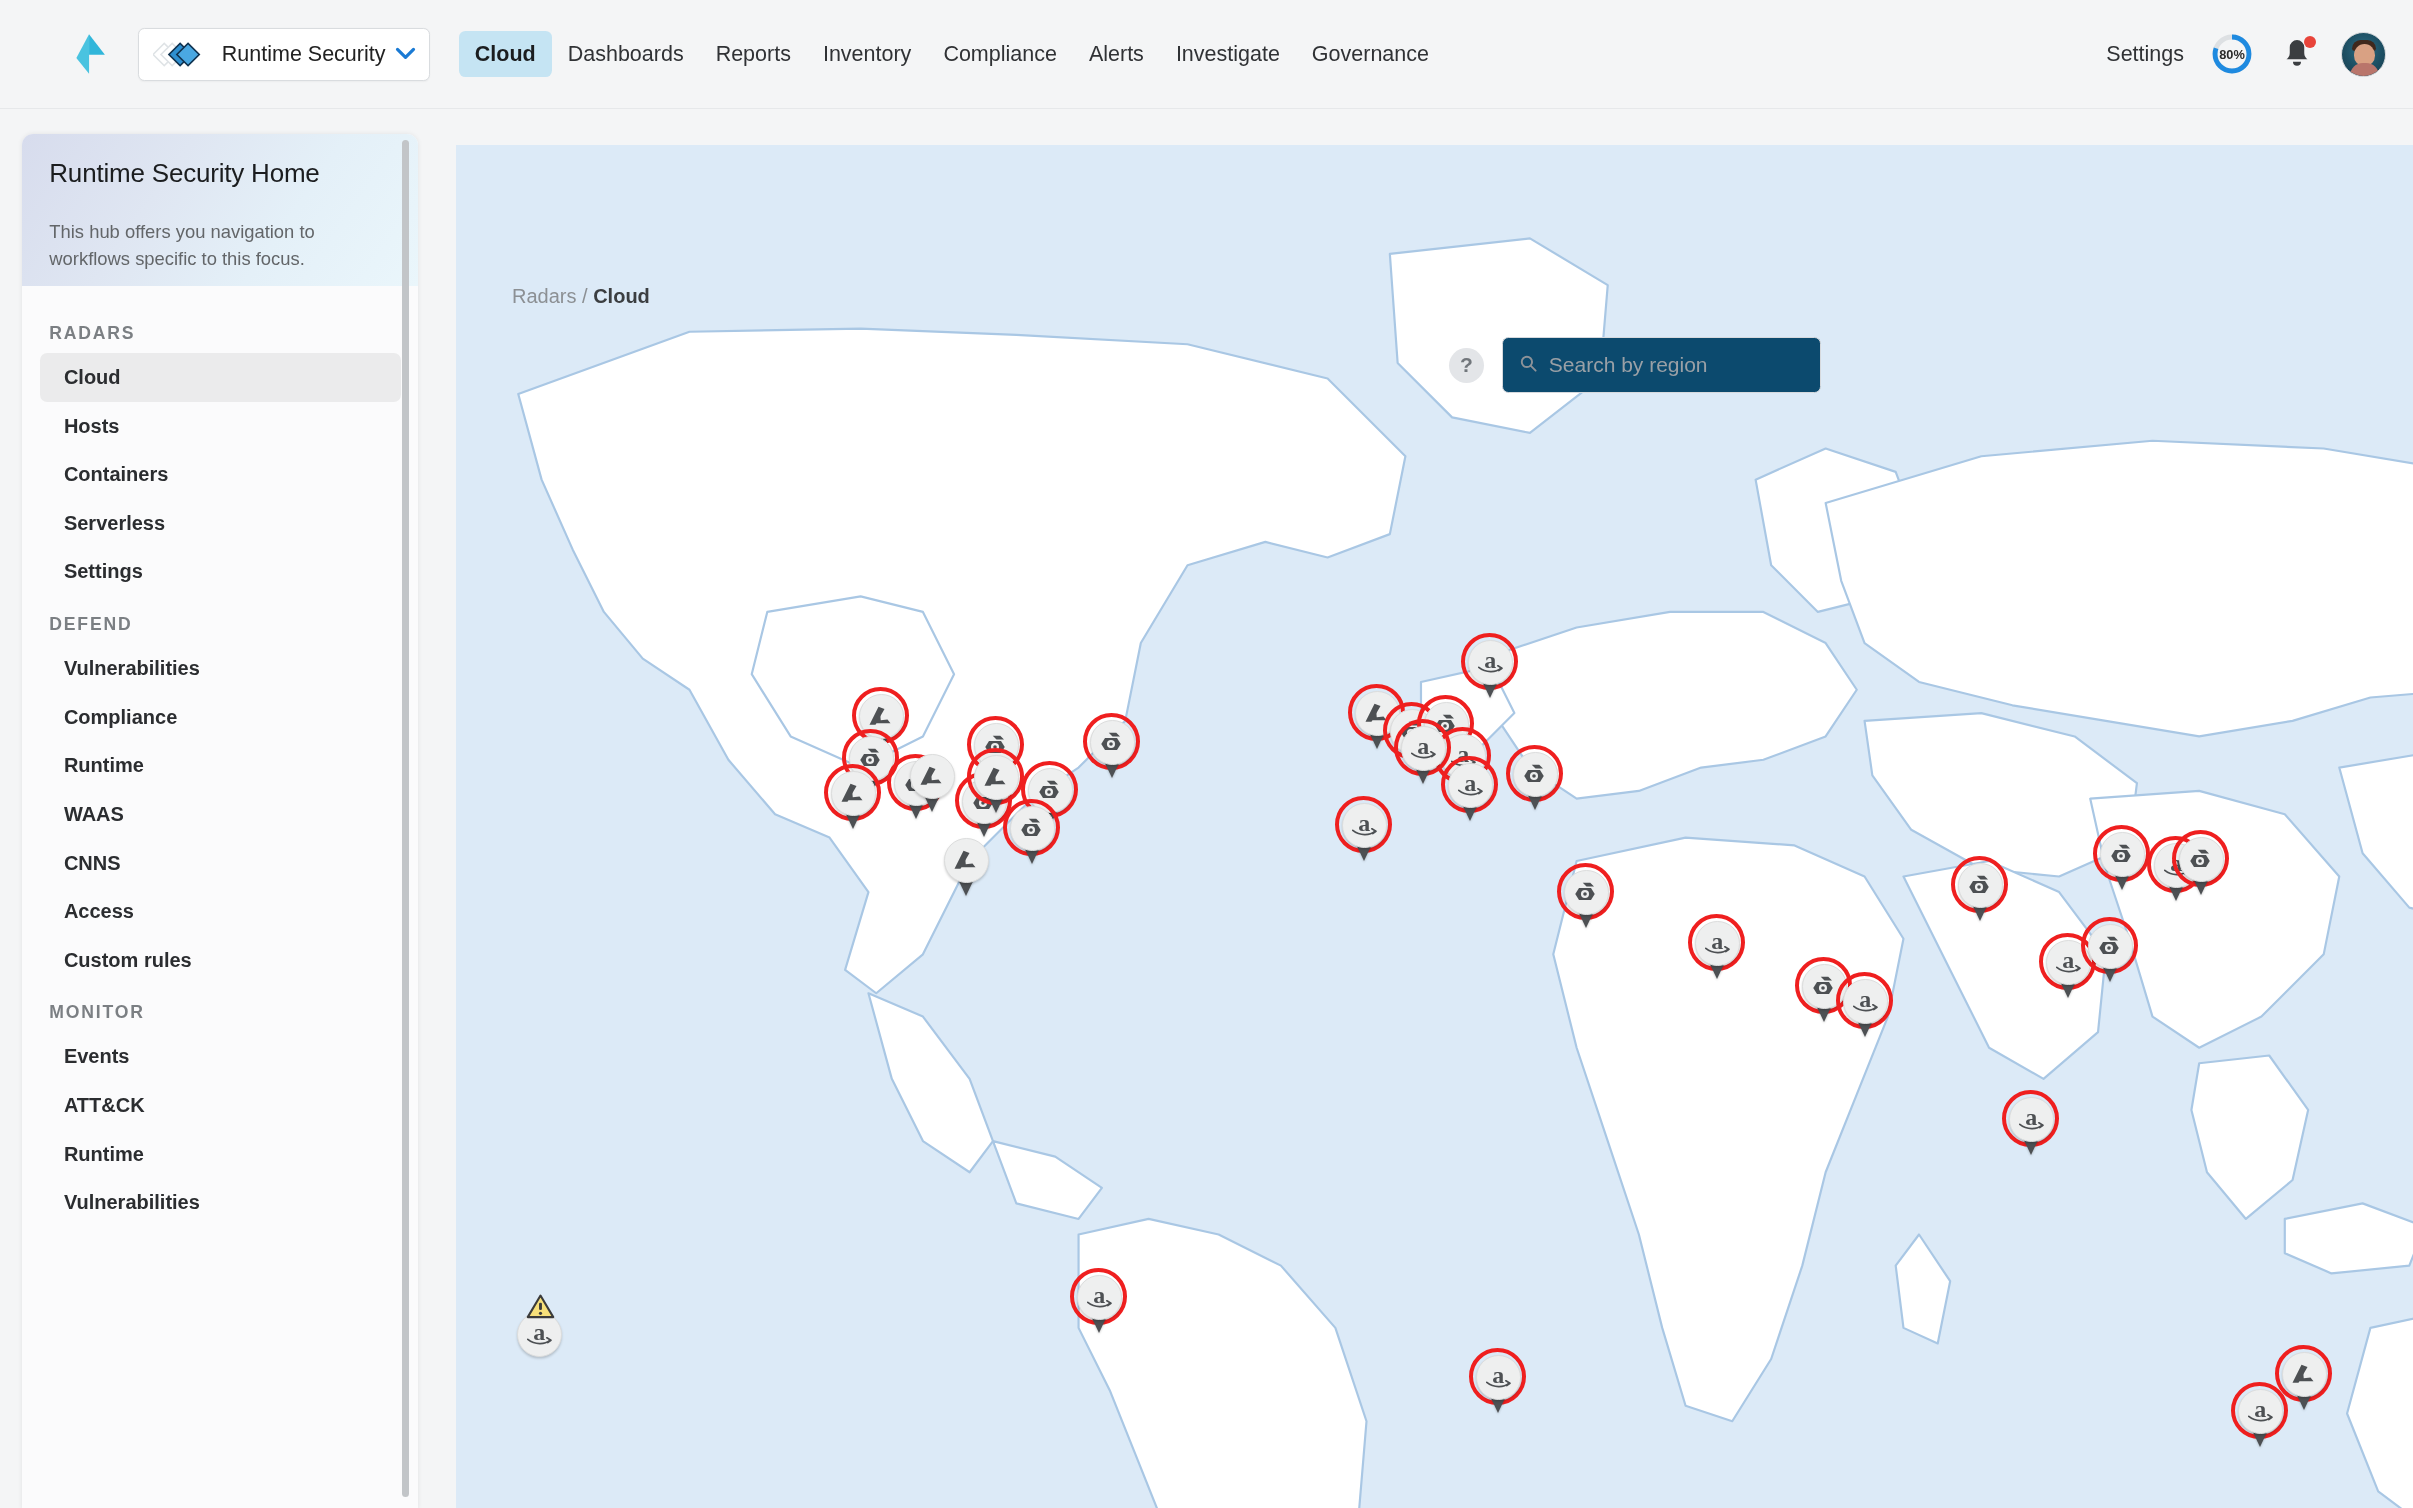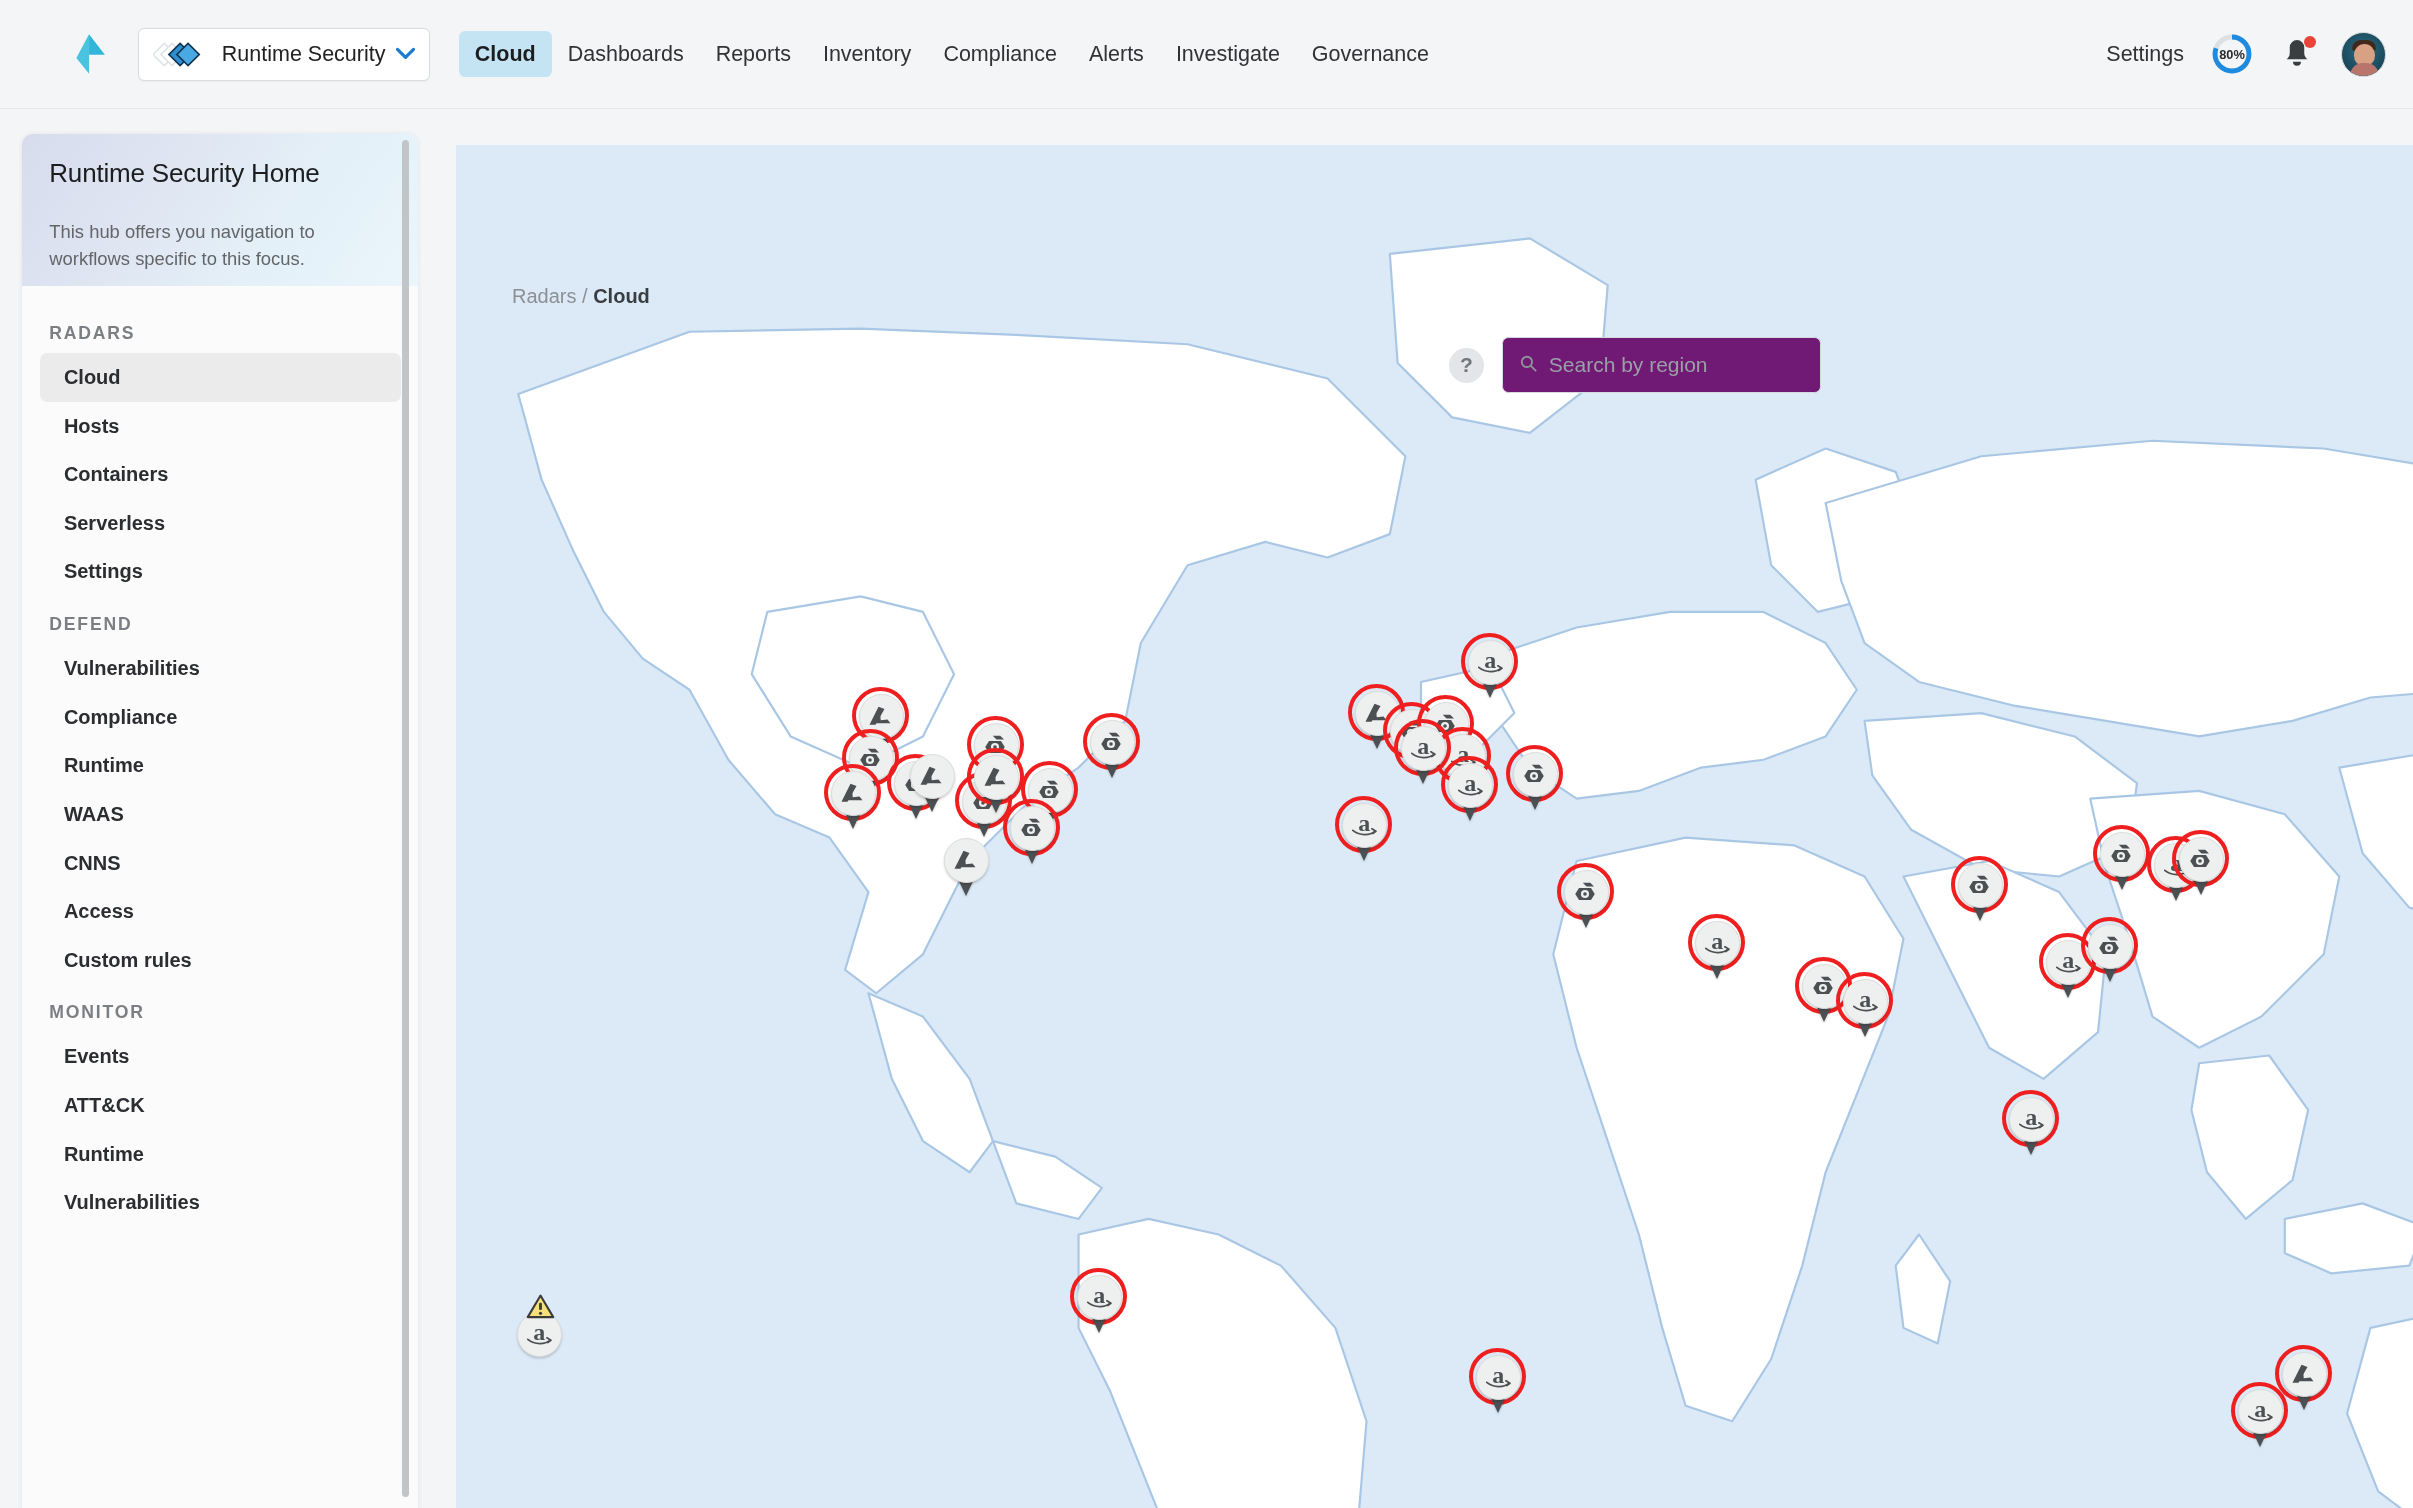--- a/index.html
+++ b/index.html
@@ -133,21 +133,21 @@
     display: flex; align-items: center; padding: 0 17.6px; gap: 12.8px;
   }
   #filter-view .ph { font-size: 21px; color: #9aa0a6; flex: 1 1 auto; }
   #filter-clear { font-size: 22.3px; color: #9aa0a6; cursor: pointer; }
   #filter-help {
     width: 35px; height: 35px; border-radius: 50%; background: #e3e5e8;
     color: #72777c; display:flex; align-items:center; justify-content:center;
     font-size: 21px; font-weight: 700; cursor: pointer;
   }
   #region-search {
-    width: 319px; height: 56px; background: #701a75; border: 0.8px solid #d6d9dd; border-radius: 6.4px;
+    width: 319px; height: 56px; background: #0c4a6e; border: 0.8px solid #d6d9dd; border-radius: 6.4px;
     display: flex; align-items: center; padding: 0 16px; gap: 11.2px;
   }
   #region-search .ph { font-size: 21px; color: #9aa0a6; }
 
   #panel-collapse {
     position: absolute; right: 0px; top: 195px; width: 27px; height: 49px;
     background: #3d9fe0; border-radius: 5.6px 0 0 5.6px;
     display:flex; align-items:center; justify-content:center;
     color:#fff; font-size: 22.3px; cursor: pointer; z-index: 20;
   }

